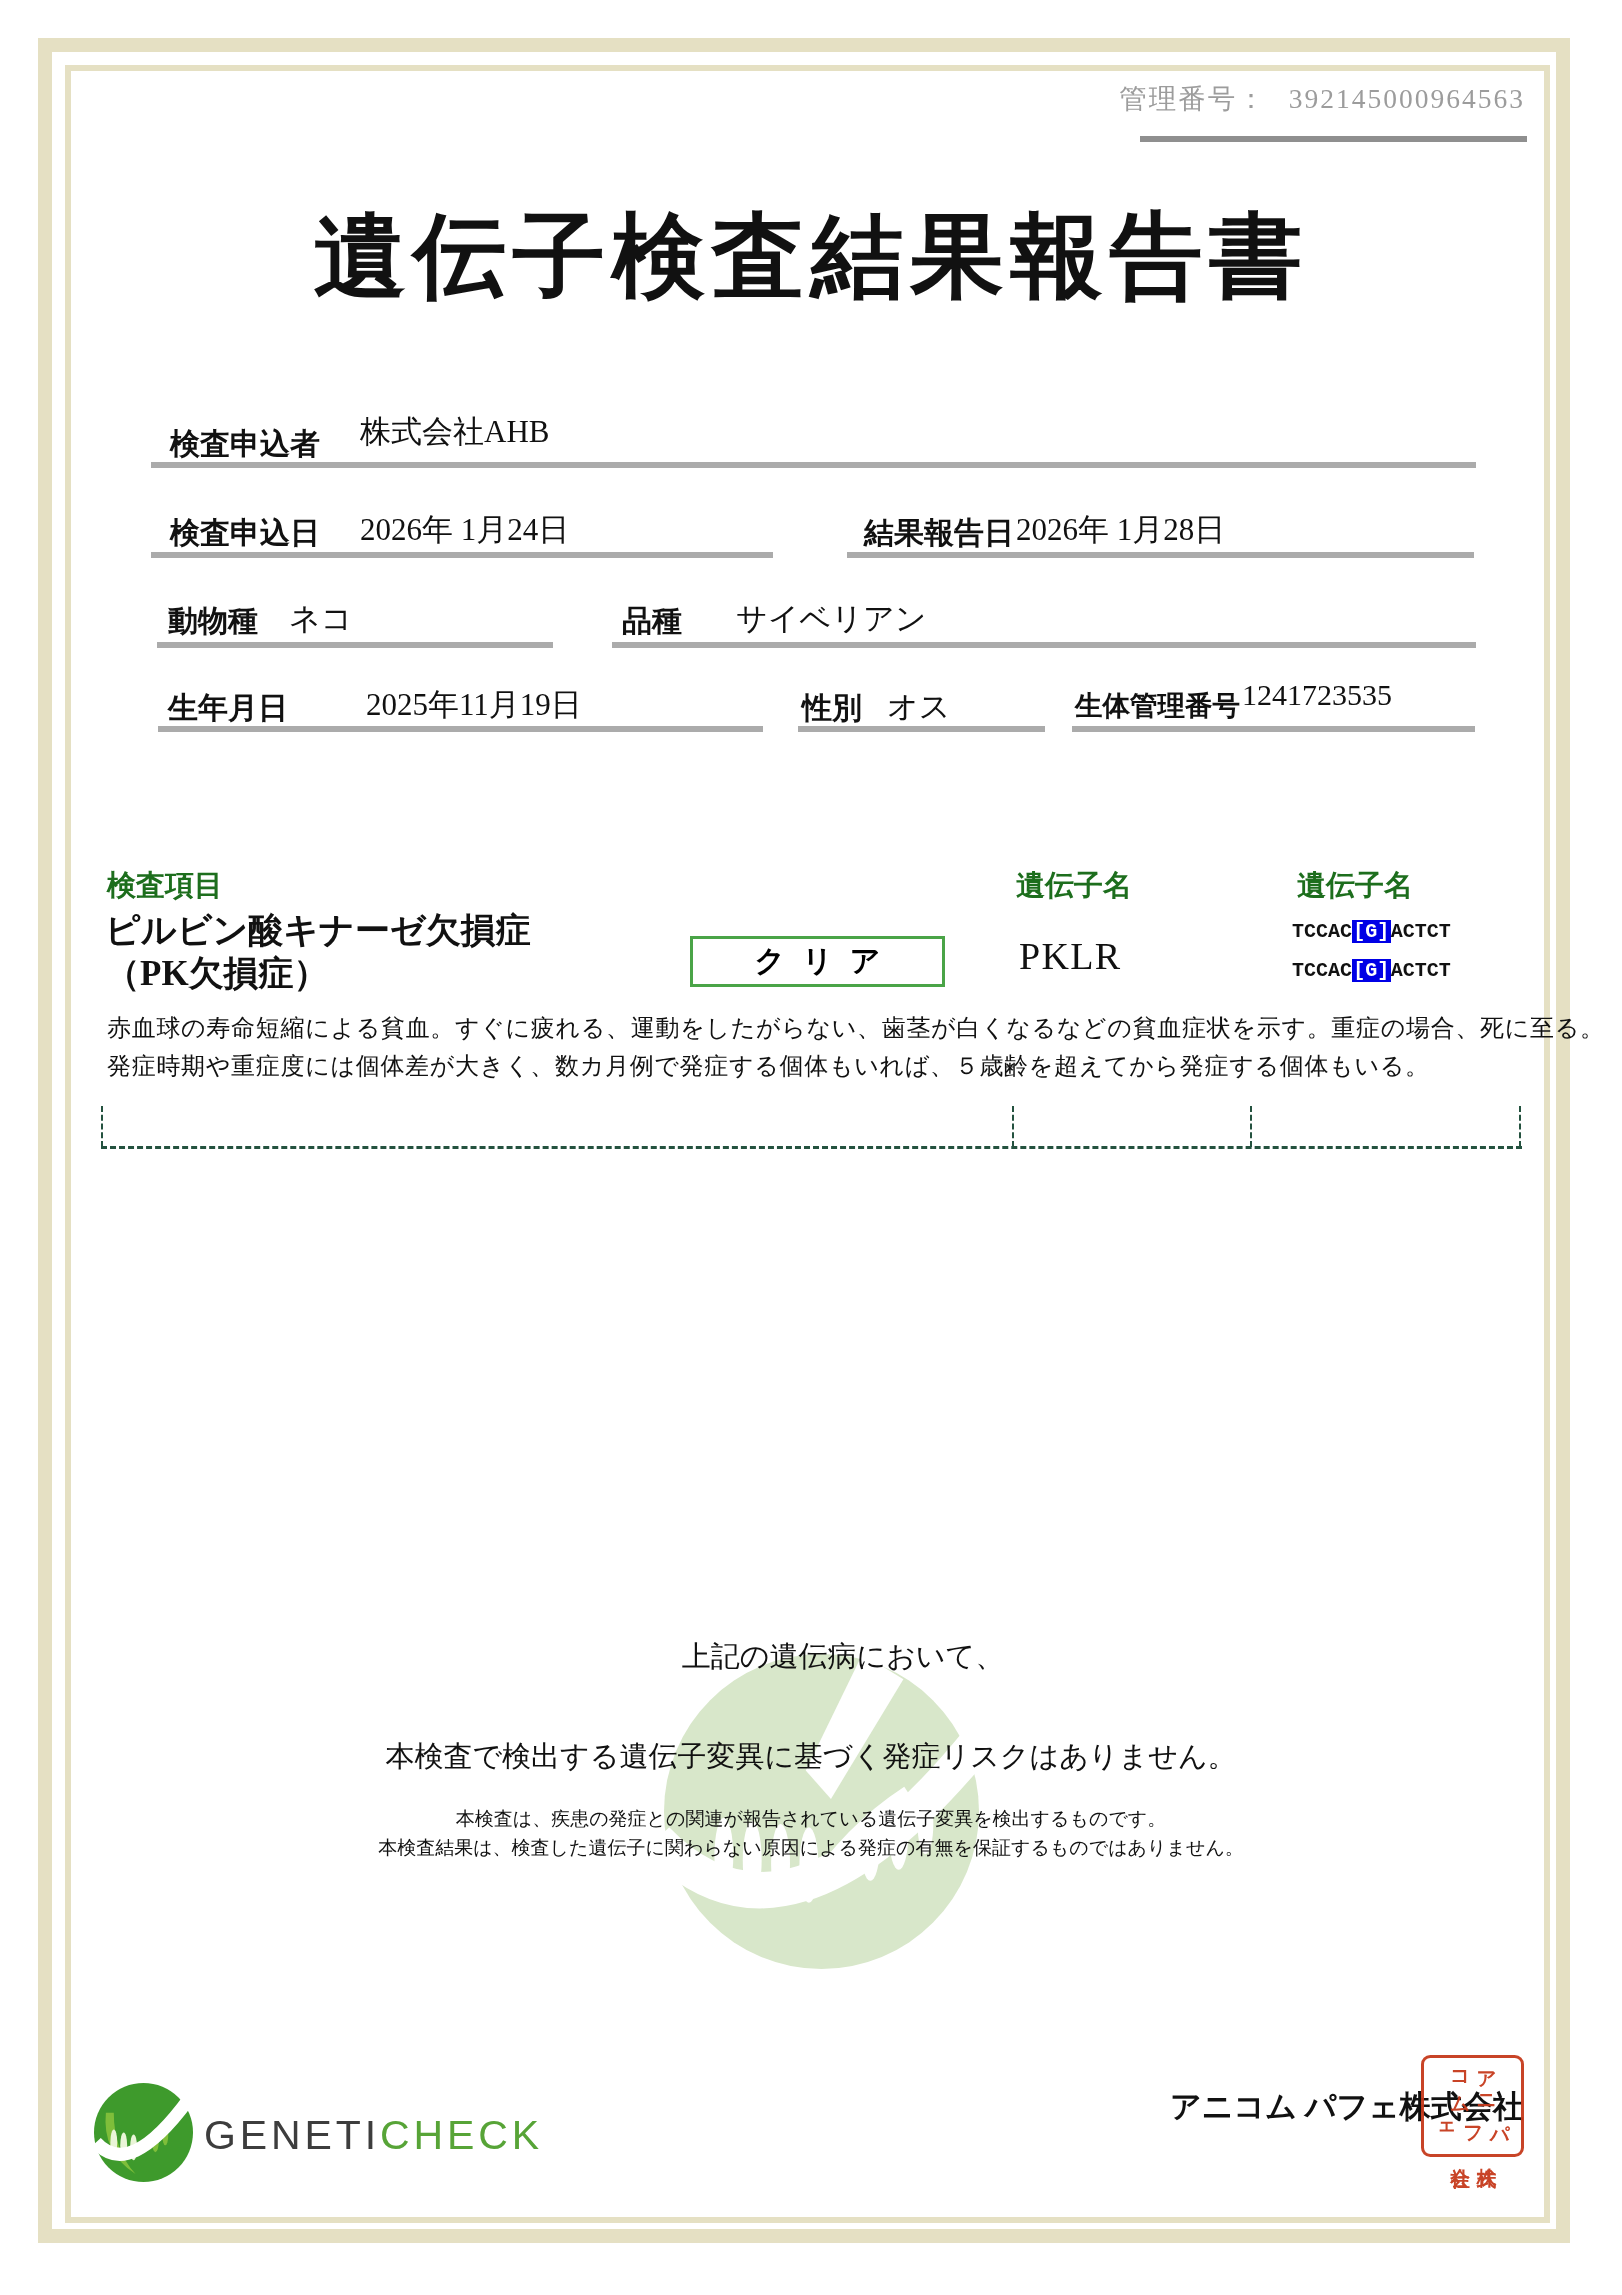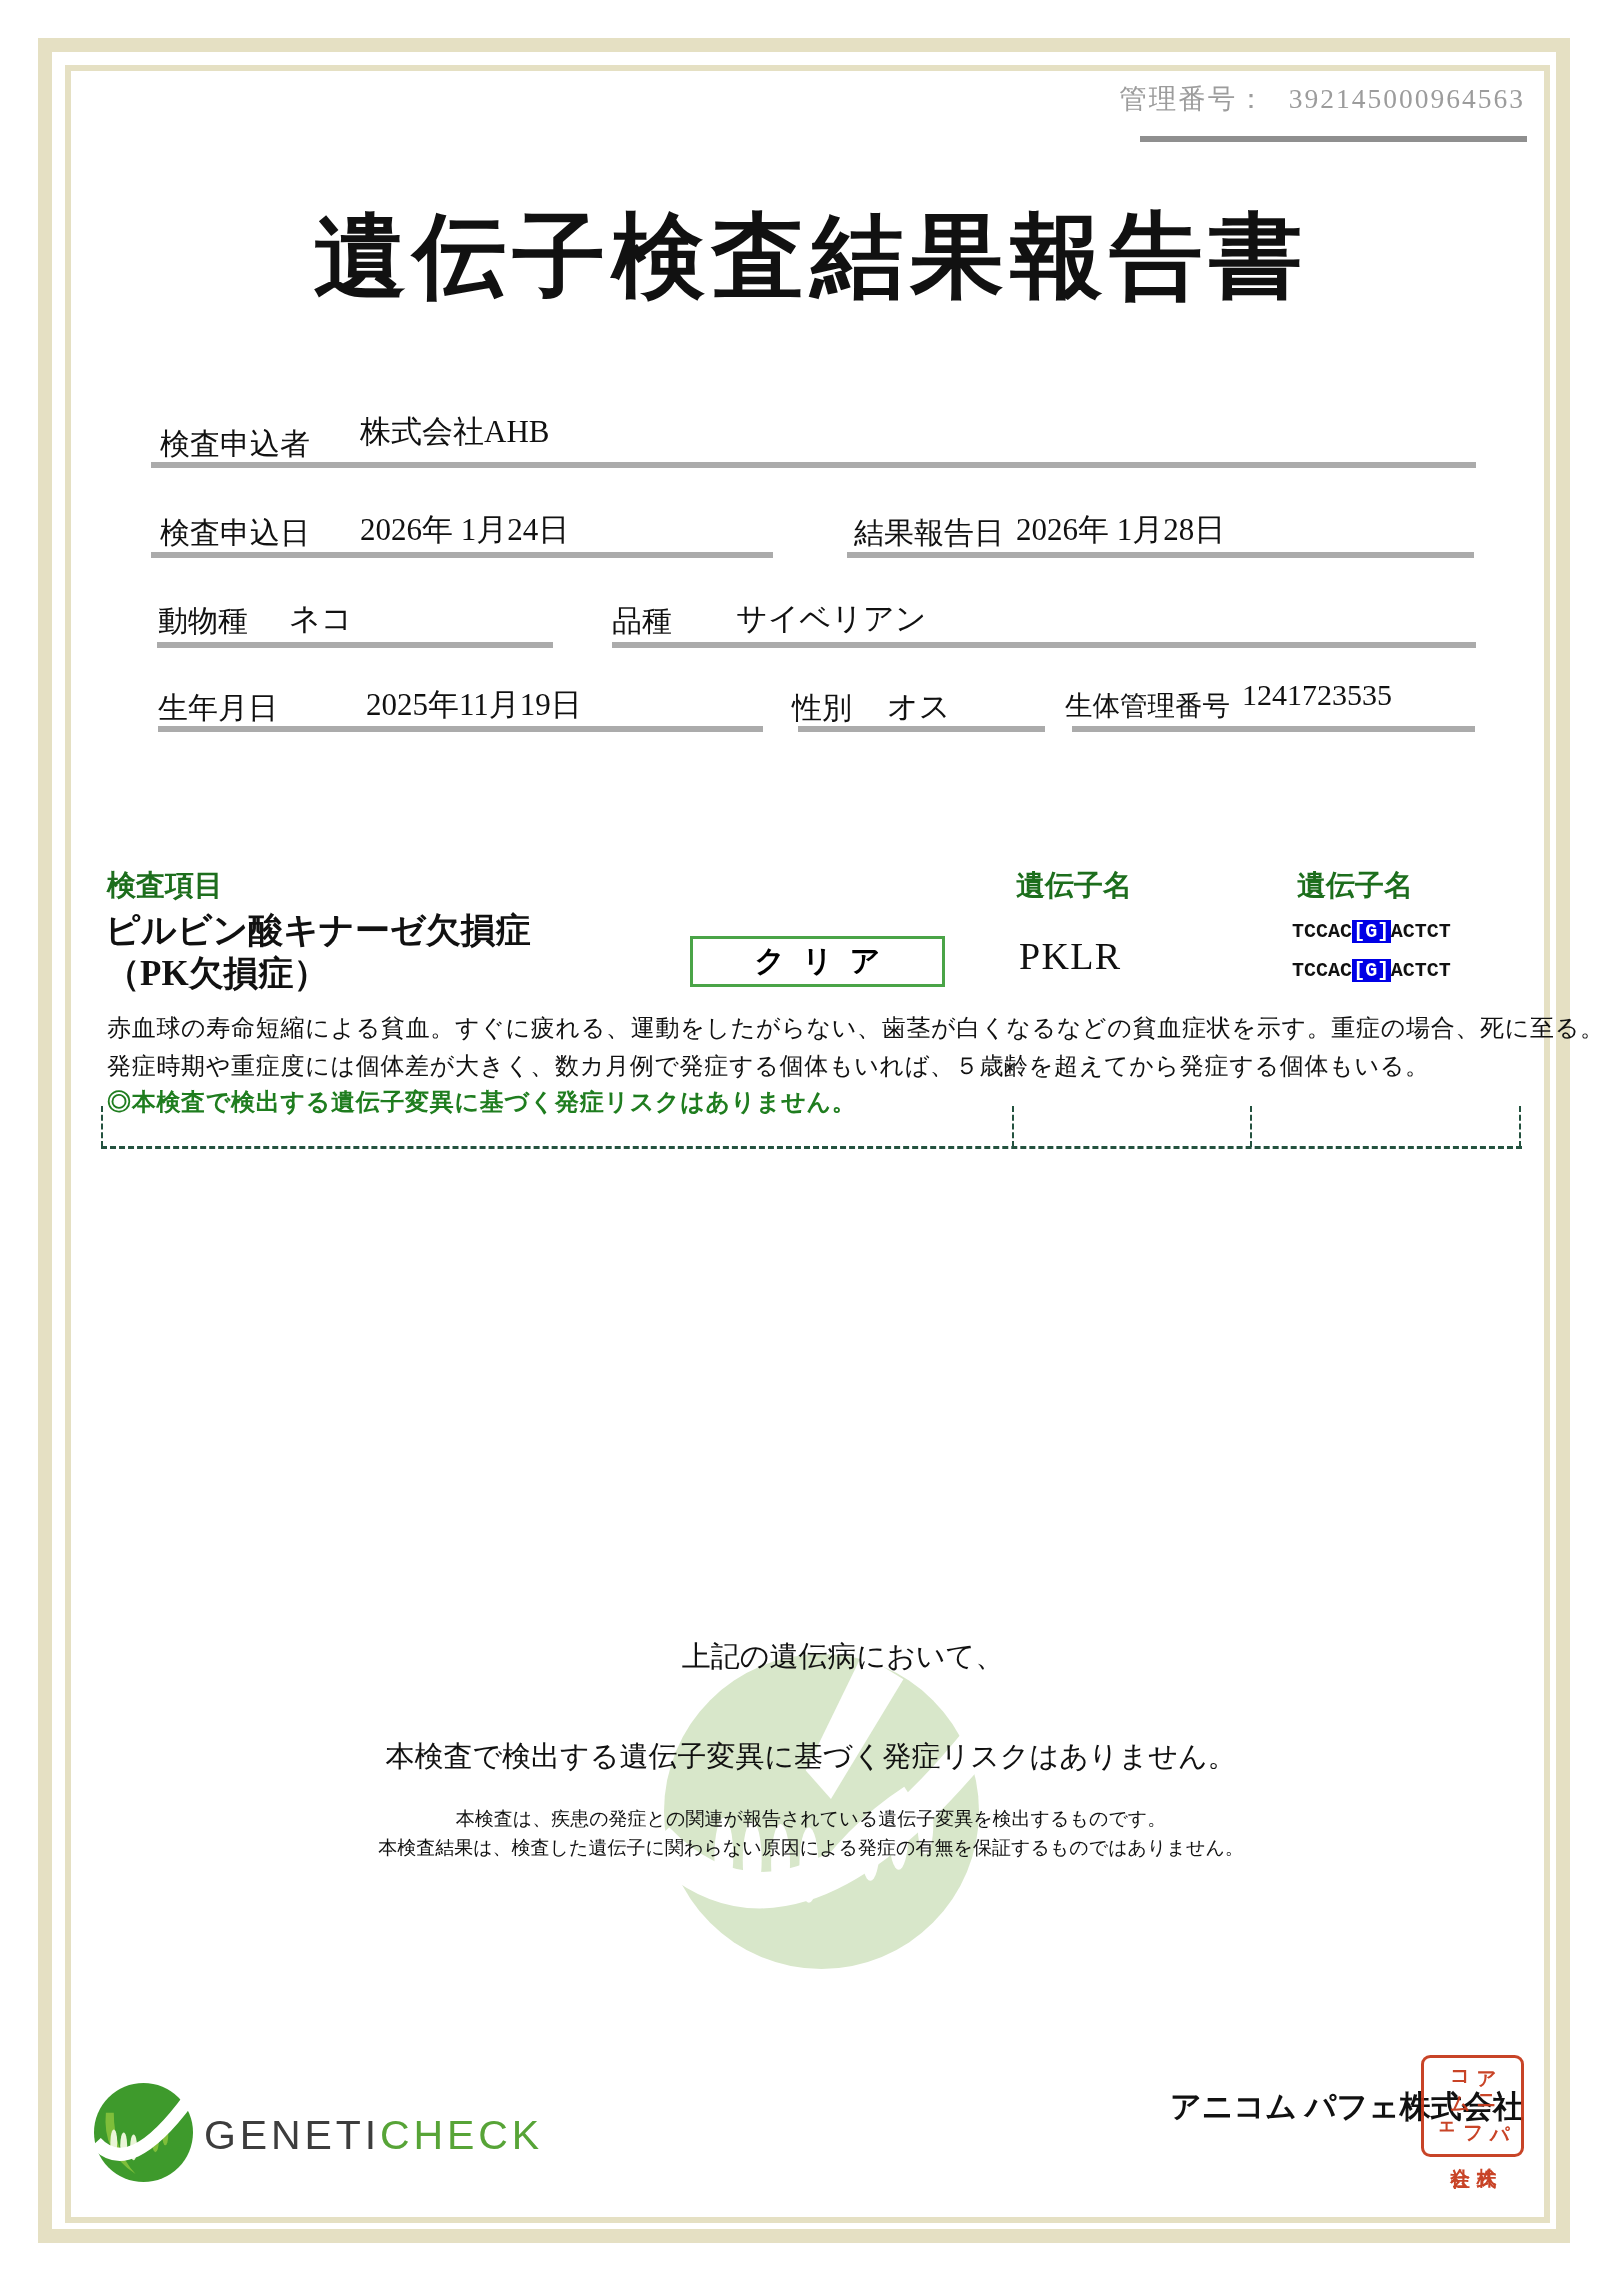--- a/index.html
+++ b/index.html
@@ -23,21 +23,21 @@
   .admin{
     position:absolute;top:81px;right:97px;
     color:#9c9c9c;font-size:27.5px;letter-spacing:2px;
     display:flex;gap:22px;align-items:baseline;
   }
   .admin-underline{position:absolute;left:1140px;top:136px;width:387px;height:5.9px;background:#8f8f8f;}
   .doc-title{
     position:absolute;left:0;top:194px;width:1622px;
     text-align:center;font-size:93px;font-weight:bold;letter-spacing:6.5px;
   }
-  .flabel{font-size:30px;font-weight:normal;white-space:nowrap;}
+  .flabel{font-size:30px;font-weight:bold;white-space:nowrap;margin-left:10px;}
   .fvalue{font-size:31px;white-space:nowrap;}
   .gline{position:absolute;height:5.9px;background:#ababab;}
   .glabel{color:#1d6e1d;font-size:29px;font-weight:bold;white-space:nowrap;}
   .item-name{font-size:35px;font-weight:bold;white-space:nowrap;line-height:1.15;}
   .status-box{
     position:absolute;left:690px;top:936px;width:255px;height:51px;
     border:3.3px solid #4aa447;box-sizing:border-box;
     display:flex;align-items:center;justify-content:center;
   }
   .status-text{color:#000000;font-size:30px;letter-spacing:17px;text-indent:17px;font-weight:bold;}
@@ -129,21 +129,20 @@
 
   <div class="abs glabel" style="left:1016px;top:866px;">遺伝子名</div>
   <div class="abs gene-name" style="left:1019px;top:934px;">PKLR</div>
 
   <div class="abs glabel" style="left:1297px;top:866px;">遺伝子名</div>
   <div class="abs seq" style="left:1292px;top:920px;"><span>TCCAC</span><span class="hl">[G]</span><span>ACTCT</span></div>
   <div class="abs seq" style="left:1292px;top:959px;"><span>TCCAC</span><span class="hl">[G]</span><span>ACTCT</span></div>
 
   <div class="abs desc" style="left:107px;top:1012px;">赤血球の寿命短縮による貧血。すぐに疲れる、運動をしたがらない、歯茎が白くなるなどの貧血症状を示す。重症の場合、死に至る。</div>
   <div class="abs desc" style="left:107px;top:1050px;">発症時期や重症度には個体差が大きく、数カ月例で発症する個体もいれば、５歳齢を超えてから発症する個体もいる。</div>
-  <div class="abs desc desc-green" style="left:107px;top:1086px;">◎本検査で検出する遺伝子変異に基づく発症リスクはありません。</div>
 
   <div class="dash-v" style="left:101px;"></div>
   <div class="dash-v" style="left:1012px;"></div>
   <div class="dash-v" style="left:1250px;"></div>
   <div class="dash-v" style="left:1519px;"></div>
   <div class="dash-h"></div>
 
   <div class="abs" style="left:664px;top:1654px;width:315px;height:315px;">
     <svg width="315" height="315" viewBox="0 0 200 200">
       <circle cx="100" cy="100" r="100" fill="#d8e7ca"></circle>

